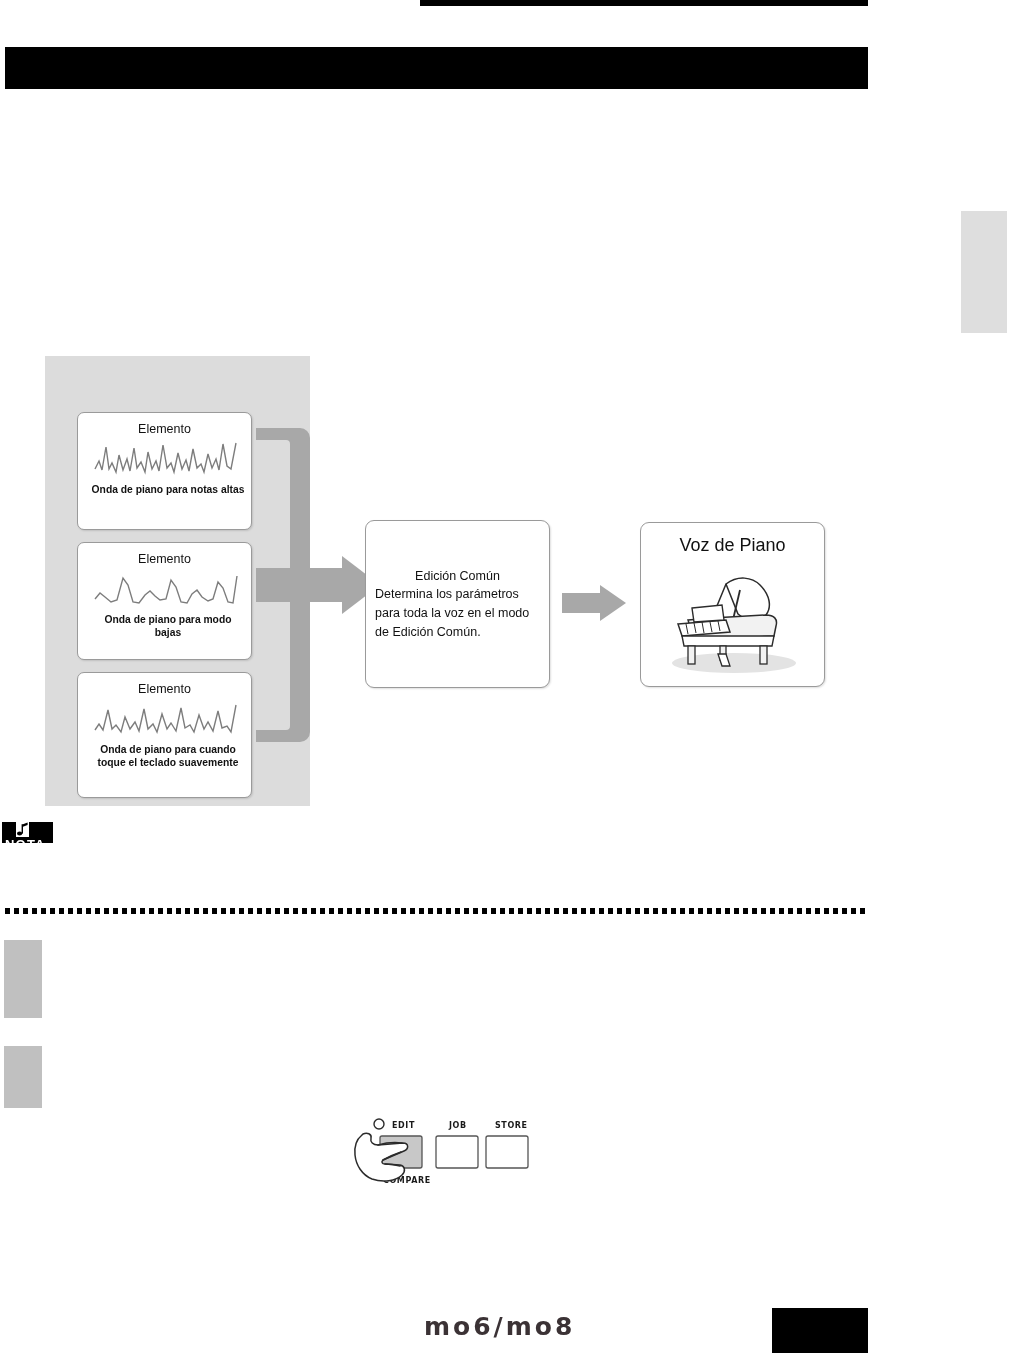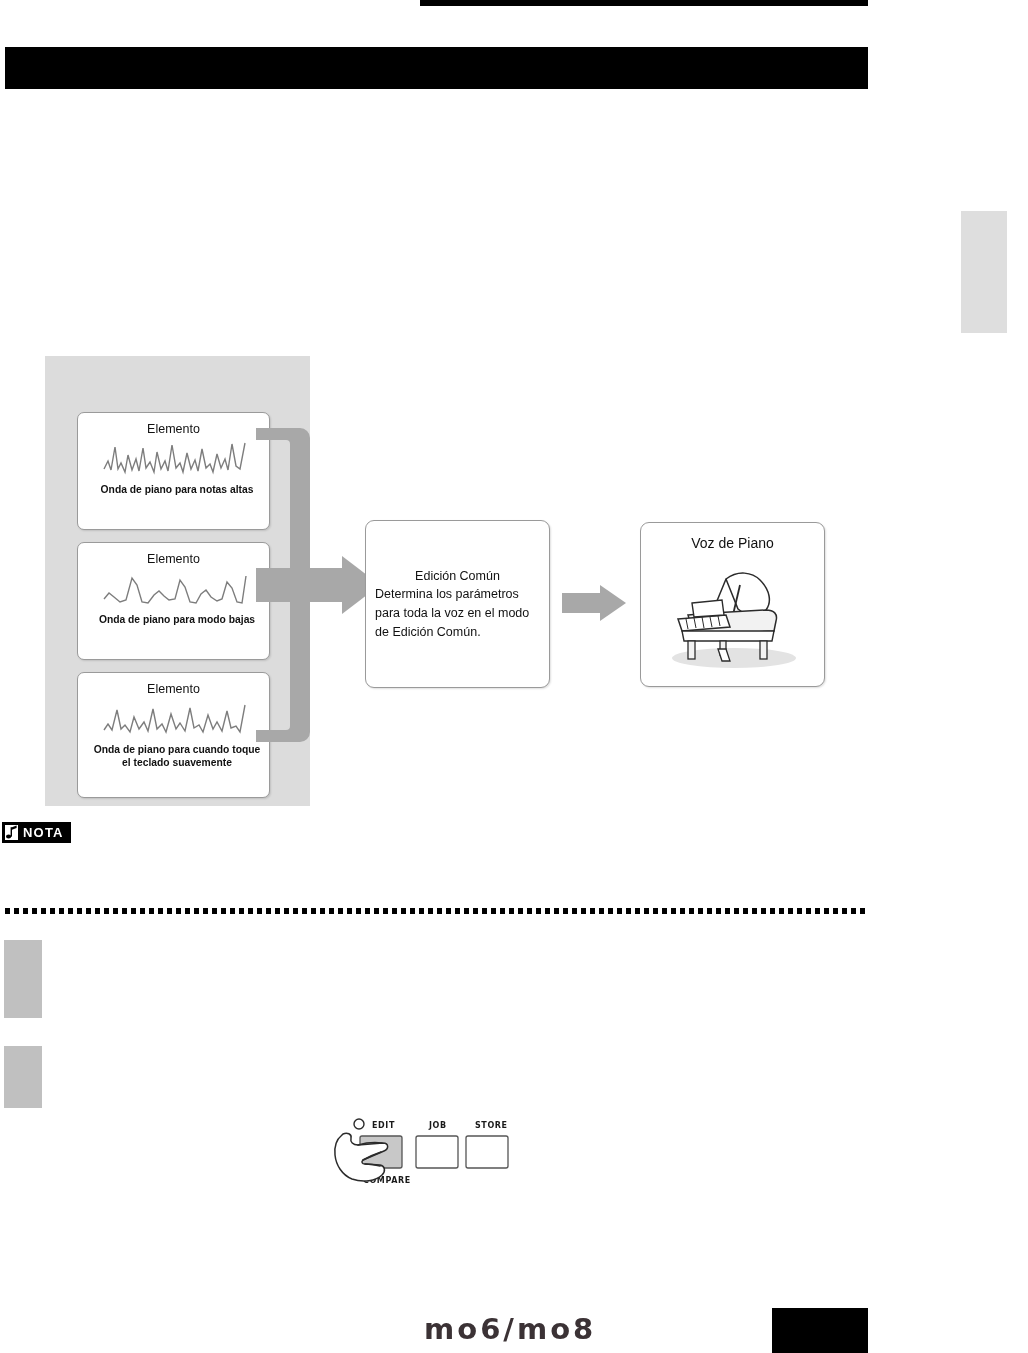--- a/index.html
+++ b/index.html
@@ -47,21 +47,21 @@
     left: 68px; top: 30px;
     width: 240px;
     font-size: 12.5px;
     line-height: 1.45;
     color: #111;
   }
 
   .element-card {
     position: absolute;
     left: 77px;
-    width: 193px;
+    width: 175px;
     background: #ffffff;
     border: 1px solid #9a9a9a;
     border-radius: 7px;
     box-sizing: border-box;
     text-align: center;
     box-shadow: 1px 1px 2px rgba(0,0,0,0.13);
   }
   #card-1 { top: 82px;  height: 118px; }
   #card-2 { top: 212px; height: 118px; }
   #card-3 { top: 342px; height: 126px; }
@@ -128,37 +128,38 @@
     left: 640px; top: 192px;
     width: 185px; height: 165px;
     background: #ffffff;
     border: 1px solid #9a9a9a;
     border-radius: 9px;
     box-sizing: border-box;
     box-shadow: 1px 1px 2px rgba(0,0,0,0.13);
     text-align: center;
   }
   #piano-title {
-    font-size: 14px;
+    font-size: 18px;
     margin-top: 12px;
     color: #111;
   }
   #piano-art { margin-top: 2px; }
 
   
   #nota-badge {
     position: absolute;
     left: 2px; top: 822px;
     height: 21px;
     background: #000000;
     color: #ffffff;
     display: flex;
     align-items: center;
     padding: 0 7px 0 3px;
     box-sizing: border-box;
+    flex-direction: column;
   }
   #nota-note-icon {
     display: inline-flex;
     align-items: center;
     margin-right: 5px;
   }
   #nota-label {
     font-size: 13px;
     font-weight: bold;
     letter-spacing: 1.2px;
@@ -180,30 +181,30 @@
     left: 4px;
     width: 38px;
     background: #c0c0c0;
   }
   #step-marker-1 { top: 940px;  height: 78px; }
   #step-marker-2 { top: 1046px; height: 62px; }
 
   
   #button-panel-figure {
     position: absolute;
-    left: 332px; top: 1112px;
+    left: 352px; top: 1112px;
     width: 190px; height: 88px;
   }
 
   
   #footer-logo {
     position: absolute;
     left: 424px; top: 1312px;
     font-family: "DejaVu Sans", sans-serif;
-    font-size: 29px;
+    font-size: 25px;
     font-weight: bold;
     letter-spacing: 3px;
     color: #3b3235;
   }
 </style>
 </head>
 <body>
 
 <div class="black-bar" id="top-rule"></div>
 

